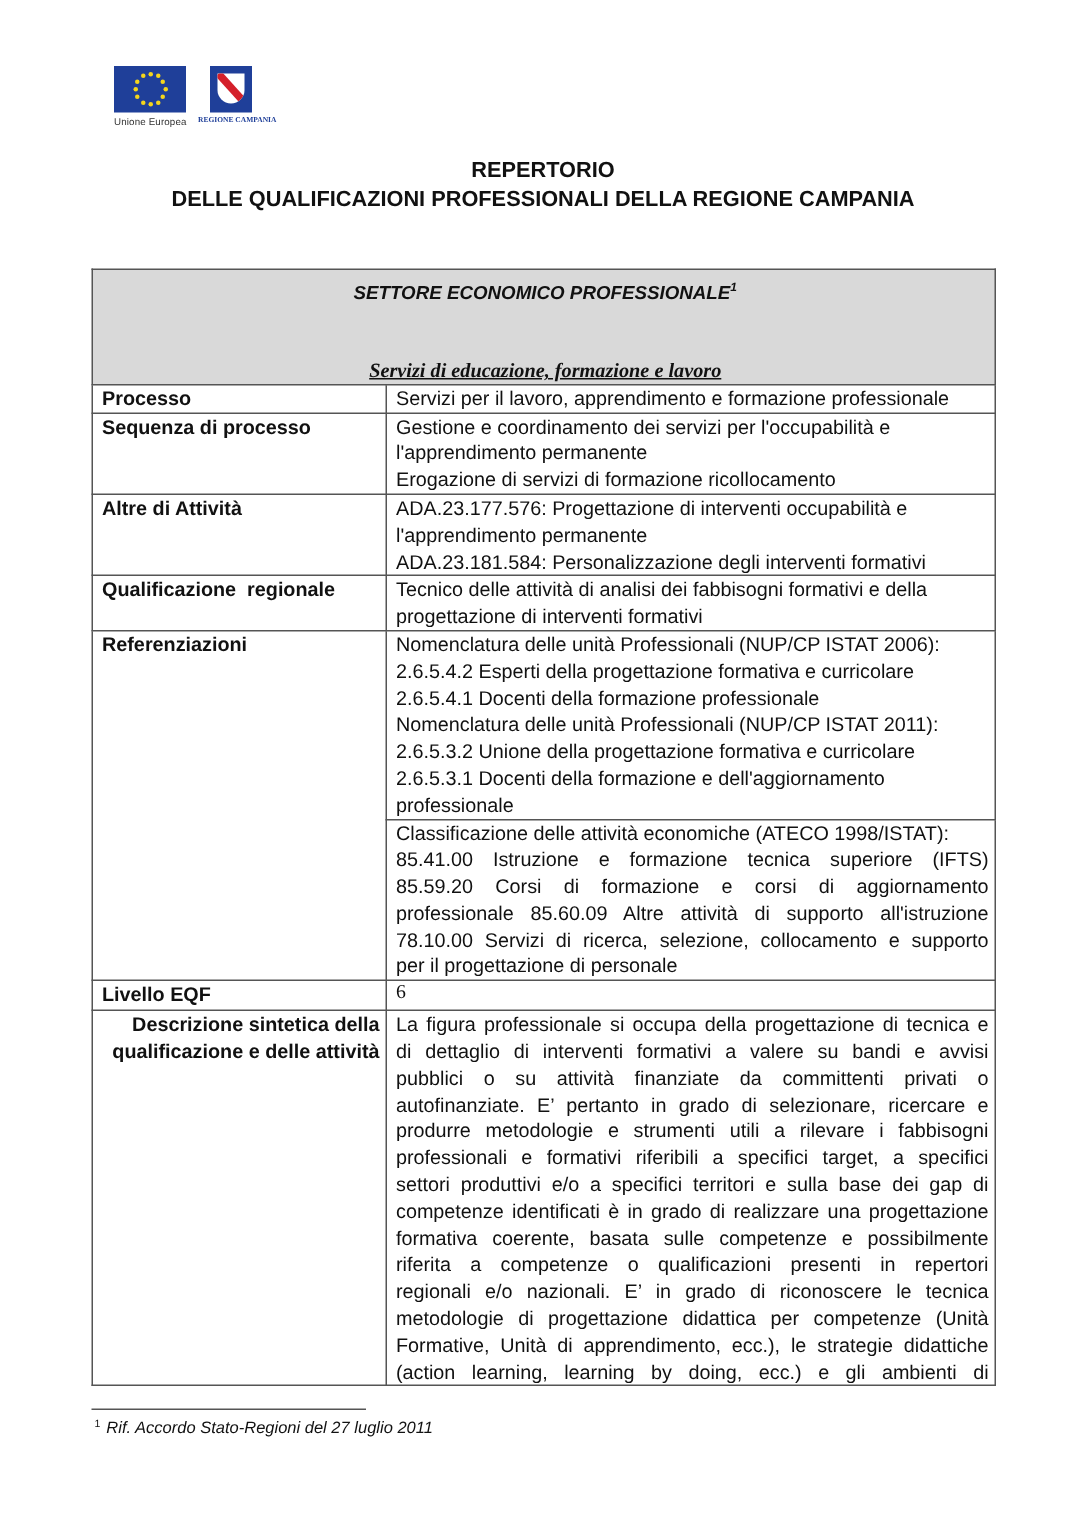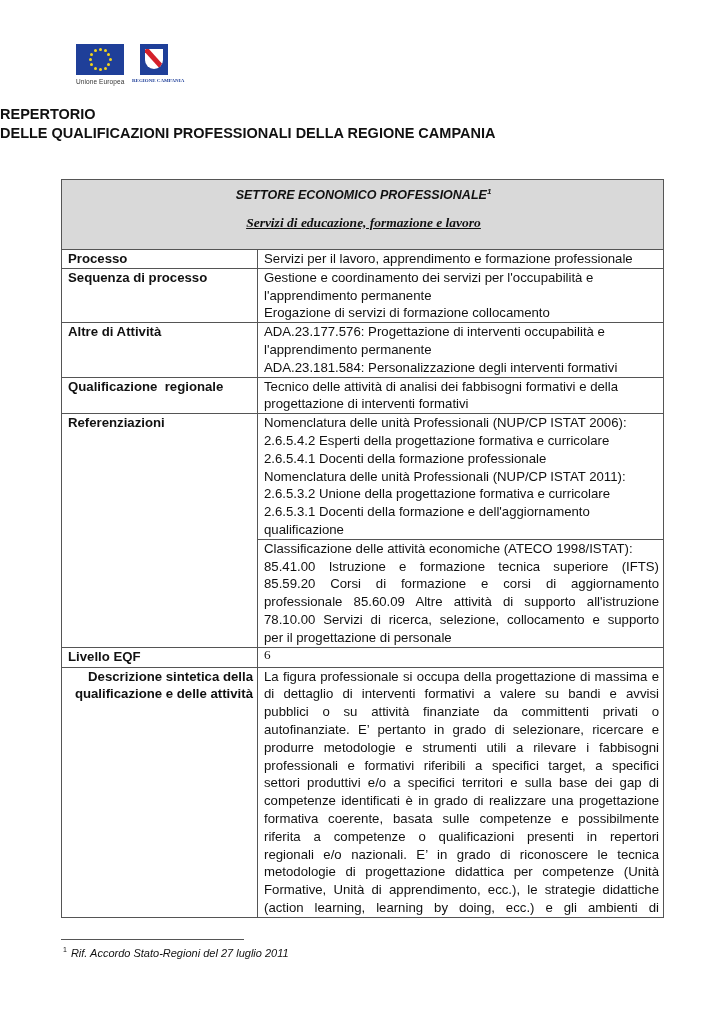--- a/index.html
+++ b/index.html
@@ -12,33 +12,33 @@
   .eu-flag .star { position: absolute; width: 3px; height: 3px; background: #f4d51c; border-radius: 50%; }
   .eu-label { font-size: 6.5px; color: #333; margin-top: 3px; white-space: nowrap; letter-spacing: 0.1px; }
 
   .rc-logo { position: absolute; left: 56px; top: 0; width: 44px; }
   .rc-shield { width: 28px; height: 31px; background: #1f3f99; position: relative; margin-left: 8px; }
   .rc-inner { position: absolute; left: 5px; top: 5px; width: 18px; height: 20px; background: #fff; overflow: hidden;
               border-radius: 0 0 9px 9px; }
   .rc-band { position: absolute; left: -4px; top: 8px; width: 28px; height: 5px; background: #d4202a; transform: rotate(48deg); }
   .rc-label { font-size: 5px; color: #1f3f99; margin-top: 3px; white-space: nowrap; font-family: "Liberation Serif", serif; font-weight: bold; }
 
-  .title { position: absolute; left: 0; width: 724px; font-weight: bold; font-size: 14.5px; }
+  .title { position: absolute; left: 0; width: 724px; text-align: center; font-weight: bold; font-size: 14.5px; }
   .title1 { top: 106px; }
   .title2 { top: 125px; }
 
   table.qual { position: absolute; left: 61px; top: 179px; width: 602px; border-collapse: collapse; table-layout: fixed; }
   table.qual td { border: 1px solid #555; vertical-align: top; font-size: 13.2px; line-height: 17.8px; padding: 0 4px 0 6px; }
   table.qual col.c1 { width: 196px; }
   table.qual col.c2 { width: 406px; }
   td.header-cell { background: #d9d9d9; text-align: center; height: 69px; padding: 0; }
   .sector-label { font-style: italic; font-weight: bold; font-size: 12.5px; margin-top: 3px; display: block; }
   .sector-label sup { font-size: 8px; }
   .sector-value { font-family: "Liberation Serif", serif; font-style: italic; font-weight: bold; text-decoration: underline;
-                  font-size: 13.5px; display: block; margin-top: 9px; text-align: center; }
+                  font-size: 13.5px; display: block; margin-top: 33px; text-align: center; }
   td.lbl { font-weight: bold; }
   .line { display: block; }
   .just-line { display: block; text-align: justify; text-align-last: justify; }
   .last-line { display: block; text-align: left; }
   td.desc-lbl { vertical-align: middle; text-align: right; }
 
   .footnote-rule { position: absolute; left: 61px; top: 939px; width: 183px; height: 1px; background: #555; }
   .footnote { position: absolute; left: 63px; top: 946px; font-size: 11px; font-style: italic; }
   .footnote sup { font-size: 7px; margin-right: 4px; font-style: normal; }
 </style>
@@ -94,21 +94,21 @@
     <td>
       <span class="line">Servizi per il lavoro, apprendimento e formazione professionale</span>
     </td>
   </tr>
 
   <tr>
     <td class="lbl">Sequenza di processo</td>
     <td>
       <span class="line">Gestione e coordinamento dei servizi per l'occupabilità e</span>
       <span class="line">l'apprendimento permanente</span>
-      <span class="line">Erogazione di servizi di formazione collocamento</span>
+      <span class="line">Erogazione di servizi di formazione ricollocamento</span>
     </td>
   </tr>
 
   <tr>
     <td class="lbl">Altre di Attività</td>
     <td>
       <span class="line">ADA.23.177.576: Progettazione di interventi occupabilità e</span>
       <span class="line">l'apprendimento permanente</span>
       <span class="line">ADA.23.181.584: Personalizzazione degli interventi formativi</span>
     </td>
@@ -124,21 +124,21 @@
 
   <tr>
     <td class="lbl" rowspan="2">Referenziazioni</td>
     <td>
       <span class="line">Nomenclatura delle unità Professionali (NUP/CP ISTAT 2006):</span>
       <span class="line">2.6.5.4.2 Esperti della progettazione formativa e curricolare</span>
       <span class="line">2.6.5.4.1 Docenti della formazione professionale</span>
       <span class="line">Nomenclatura delle unità Professionali (NUP/CP ISTAT 2011):</span>
       <span class="line">2.6.5.3.2 Unione della progettazione formativa e curricolare</span>
       <span class="line">2.6.5.3.1 Docenti della formazione e dell'aggiornamento</span>
-      <span class="line">qualificazione</span>
+      <span class="line">professionale</span>
     </td>
   </tr>
   <tr>
     <td>
       <span class="last-line">Classificazione delle attività economiche (ATECO 1998/ISTAT):</span>
       <span class="just-line">85.41.00 Istruzione e formazione tecnica superiore (IFTS)</span>
       <span class="just-line">85.59.20 Corsi di formazione e corsi di aggiornamento</span>
       <span class="just-line">professionale 85.60.09 Altre attività di supporto all'istruzione</span>
       <span class="just-line">78.10.00 Servizi di ricerca, selezione, collocamento e supporto</span>
       <span class="last-line">per il progettazione di personale</span>
@@ -151,21 +151,21 @@
       <span>6</span>
     </td>
   </tr>
 
   <tr>
     <td class="lbl desc-lbl">
       <span class="line">Descrizione sintetica della</span>
       <span class="line">qualificazione e delle attività</span>
     </td>
     <td>
-      <span class="just-line">La figura professionale si occupa della progettazione di massima e</span>
+      <span class="just-line">La figura professionale si occupa della progettazione di tecnica e</span>
       <span class="just-line">di dettaglio di interventi formativi a valere su bandi e avvisi</span>
       <span class="just-line">pubblici o su attività finanziate da committenti privati o</span>
       <span class="just-line">autofinanziate. E’ pertanto in grado di selezionare, ricercare e</span>
       <span class="just-line">produrre metodologie e strumenti utili a rilevare i fabbisogni</span>
       <span class="just-line">professionali e formativi riferibili a specifici target, a specifici</span>
       <span class="just-line">settori produttivi e/o a specifici territori e sulla base dei gap di</span>
       <span class="just-line">competenze identificati è in grado di realizzare una progettazione</span>
       <span class="just-line">formativa coerente, basata sulle competenze e possibilmente</span>
       <span class="just-line">riferita a competenze o qualificazioni presenti in repertori</span>
       <span class="just-line">regionali e/o nazionali. E’ in grado di riconoscere le tecnica</span>

